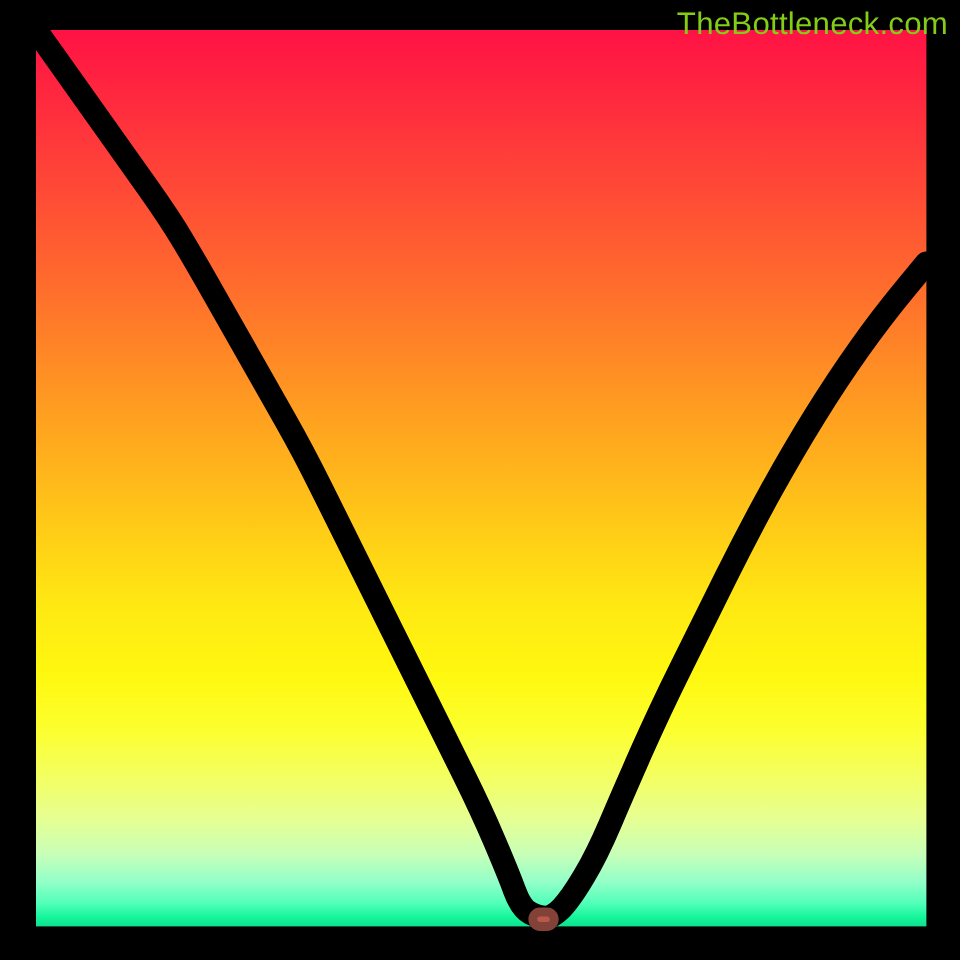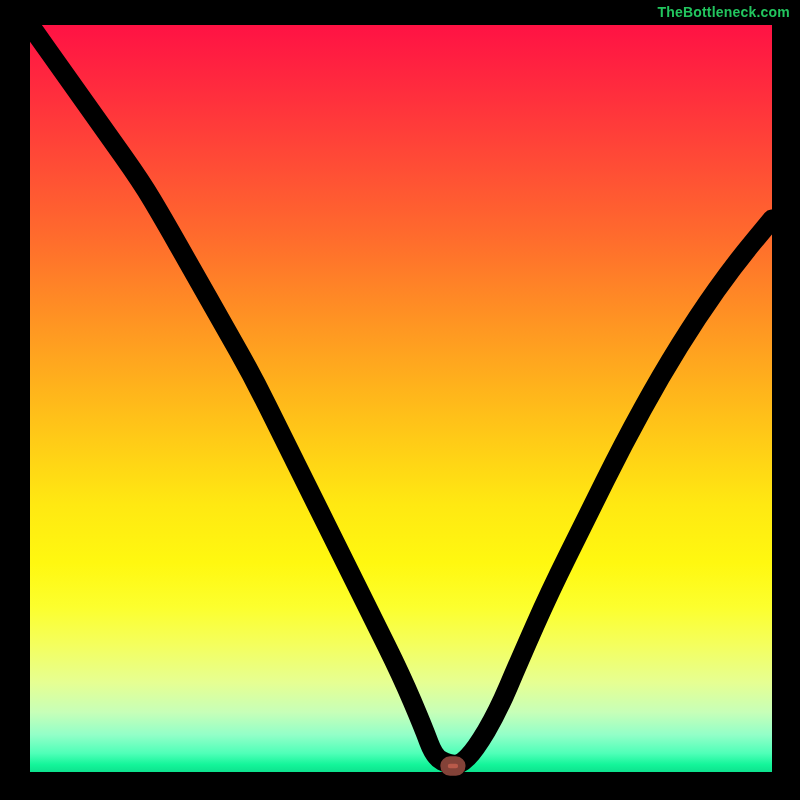--- a/index.html
+++ b/index.html
@@ -14,23 +14,23 @@
   .stage {
     position: relative;
     width: 800px;
     height: 800px;
     background: #000;
   }
   .watermark {
     position: absolute;
     top: 4px;
     right: 10px;
-    color: #22c55e;
-    font-size: 14px;
-    font-weight: 700;
+    color: #84cc16;
+    font-size: 26px;
+    font-weight: 400;
     letter-spacing: 0.2px;
     z-index: 10;
     user-select: none;
   }
   .plot-area {
     position: absolute;
     left: 30px;
     top: 25px;
     width: 742px;
     height: 747px;

